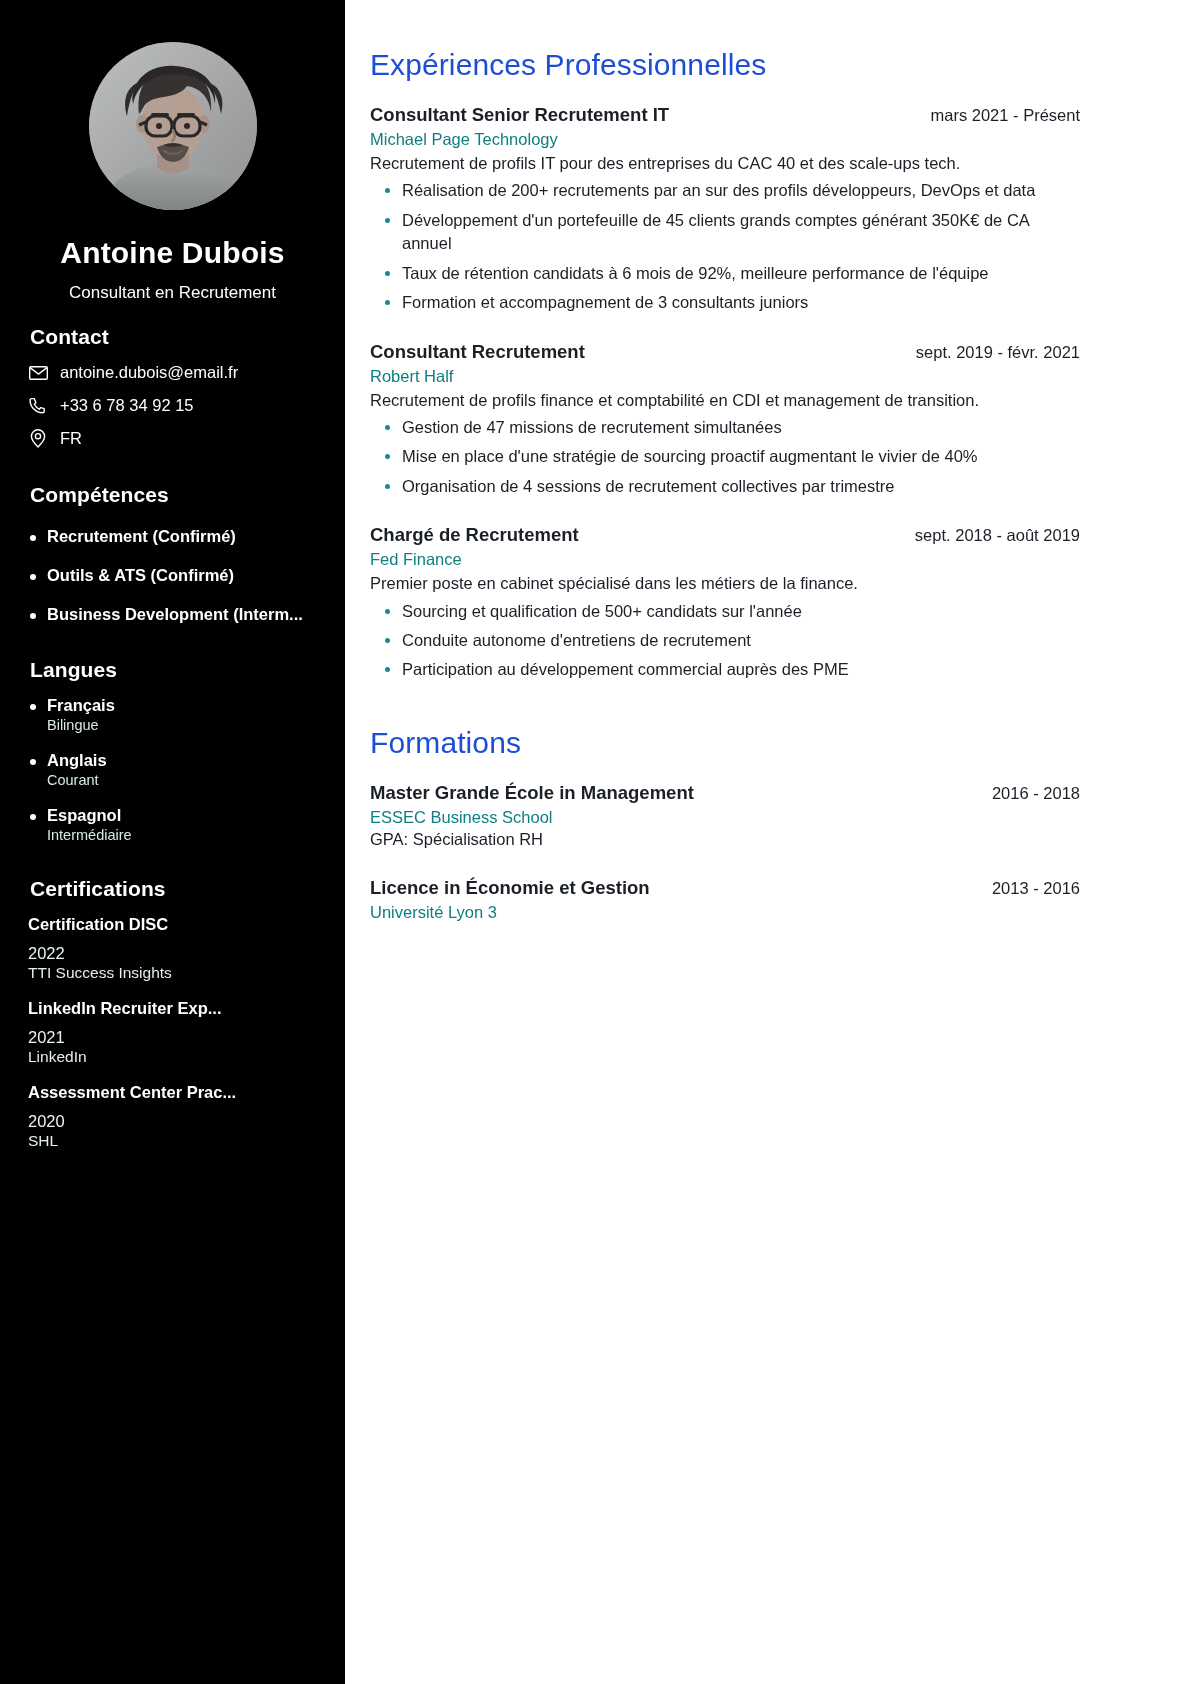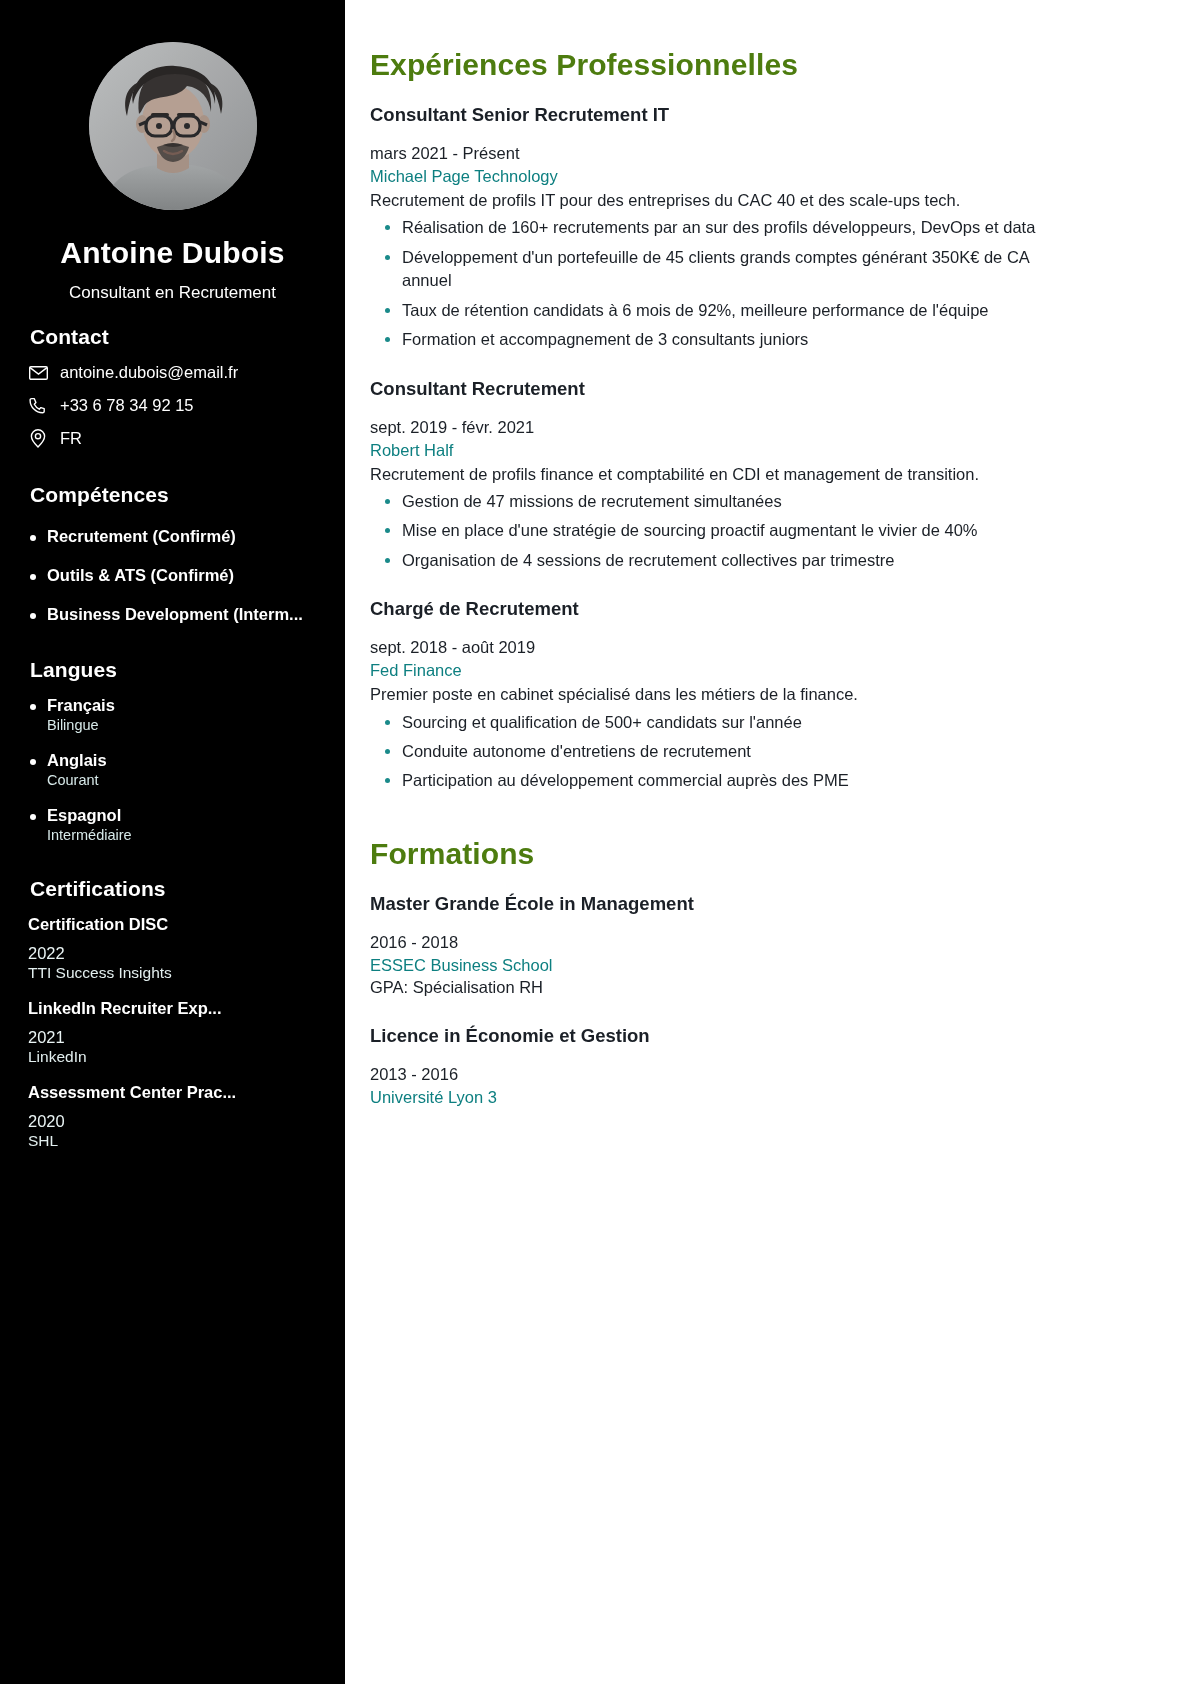--- a/index.html
+++ b/index.html
@@ -125,33 +125,32 @@
   .cert-issuer { font-size:15.5px; color:#e3efef; margin-top:1px; }
 
   
   .main {
     flex:1 1 auto;
     padding:48px 110px 0 25px;
     color:#1b2027;
     min-width:0;
   }
   .sec-title {
-    color:#4d7c0f;
+    color:#1d4ed8;
     font-size:30px;
-    font-weight:bold;
+    font-weight:normal;
     margin:0 0 22px 0;
     letter-spacing:.1px;
   }
   .sec-title.second { margin-top:44px; }
 
   .entry { margin-bottom:26px; }
   .entry-head {
     display:flex; justify-content:space-between; align-items:baseline;
     gap:18px;
-    flex-direction:column;
   }
   .entry-title {
     font-size:18.5px;
     font-weight:bold;
     color:#1b2027;
   }
   .entry-date {
     font-size:16.5px;
     font-weight:400;
     color:#1b2027;
@@ -356,21 +355,21 @@
     <h1 class="sec-title">Expériences Professionnelles</h1>
 
     <section class="entry">
       <div class="entry-head">
         <span class="entry-title">Consultant Senior Recrutement IT</span>
         <span class="entry-date">mars 2021 - Présent</span>
       </div>
       <div class="entry-org">Michael Page Technology</div>
       <div class="entry-desc">Recrutement de profils IT pour des entreprises du CAC 40 et des scale-ups tech.</div>
       <ul class="blist">
-        <li>Réalisation de 160+ recrutements par an sur des profils développeurs, DevOps et data</li>
+        <li>Réalisation de 200+ recrutements par an sur des profils développeurs, DevOps et data</li>
         <li>Développement d'un portefeuille de 45 clients grands comptes générant 350K€ de CA annuel</li>
         <li>Taux de rétention candidats à 6 mois de 92%, meilleure performance de l'équipe</li>
         <li>Formation et accompagnement de 3 consultants juniors</li>
       </ul>
     </section>
 
     <section class="entry">
       <div class="entry-head">
         <span class="entry-title">Consultant Recrutement</span>
         <span class="entry-date">sept. 2019 - févr. 2021</span>

